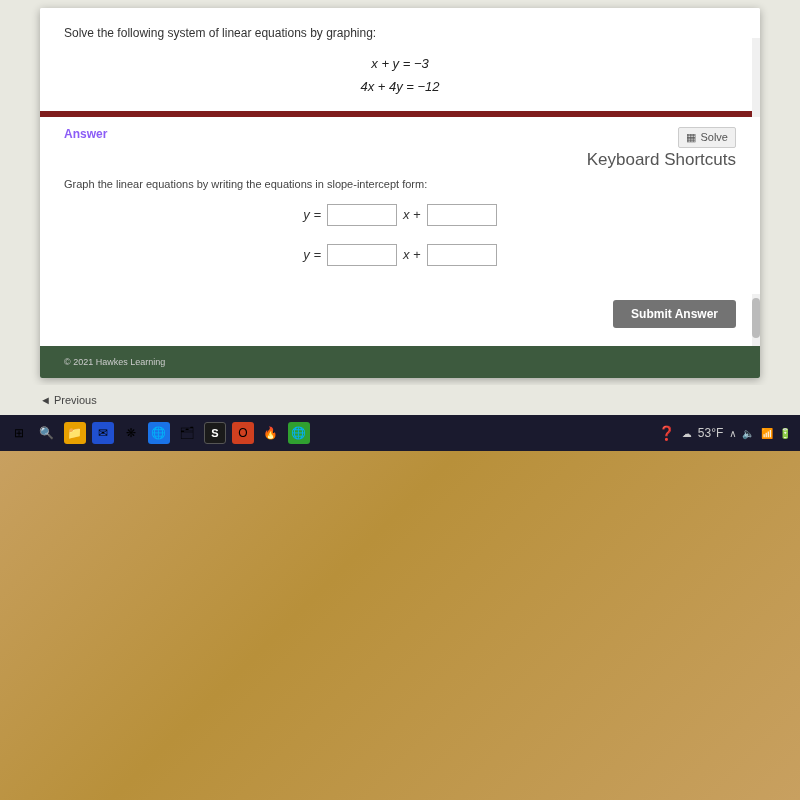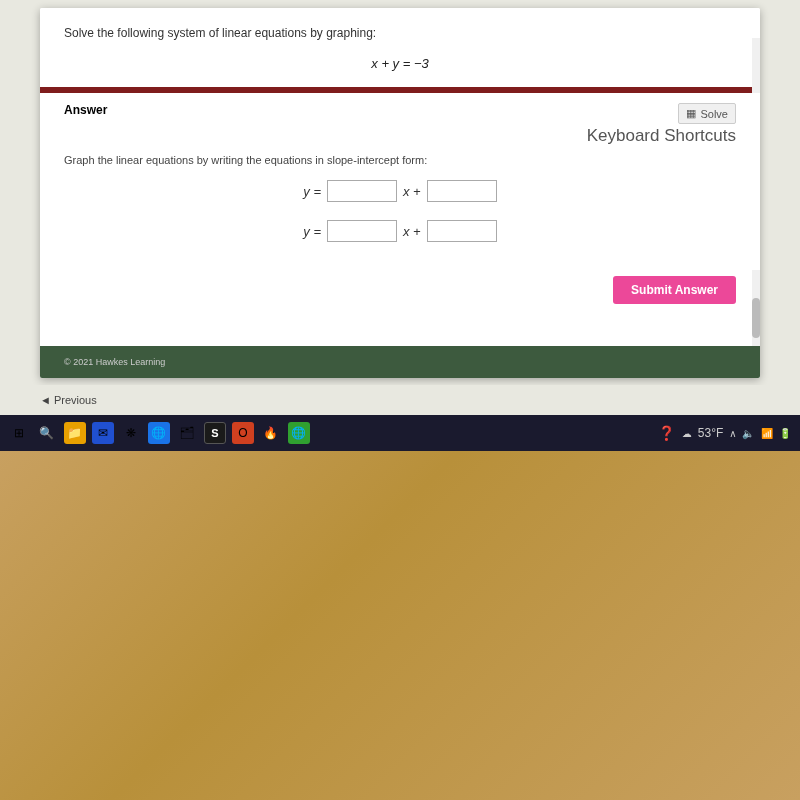--- a/index.html
+++ b/index.html
@@ -66,21 +66,21 @@
     .answer-header {
       display: flex;
       justify-content: space-between;
       align-items: flex-start;
       margin-bottom: 8px;
     }
 
     .answer-label {
       font-weight: bold;
       font-size: 12px;
-      color: #000000;
+      color: #8b5cf6;
     }
 
     .right-tools {
       display: flex;
       flex-direction: column;
       align-items: flex-end;
       gap: 2px;
     }
 
     .keypad-btn {
@@ -130,21 +130,21 @@
     }
 
     
     .submit-area {
       display: flex;
       justify-content: flex-end;
       padding: 6px 24px 10px 24px;
     }
 
     .submit-btn {
-      background: #ec4899;
+      background: #737373;
       color: #fff;
       border: none;
       padding: 7px 18px;
       font-size: 12px;
       cursor: pointer;
       border-radius: 3px;
       font-weight: bold;
     }
 
     
@@ -263,20 +263,21 @@
   <div class="browser-content">
 
     <div class="scrollbar">
       <div class="scrollbar-thumb"></div>
     </div>
 
     <div class="problem-section">
       <div class="problem-text">Solve the following system of linear equations by graphing:</div>
       <div class="equations">
         <div>x + y  =  −3</div>
+        <div>4x + 4y  =  −12</div>
       </div>
     </div>
 
     <div class="answer-section">
       <div class="answer-header">
         <div class="answer-label">Answer</div>
         <div class="right-tools">
           <button class="keypad-btn">
             <span>▦</span>
             <span>Solve</span>

